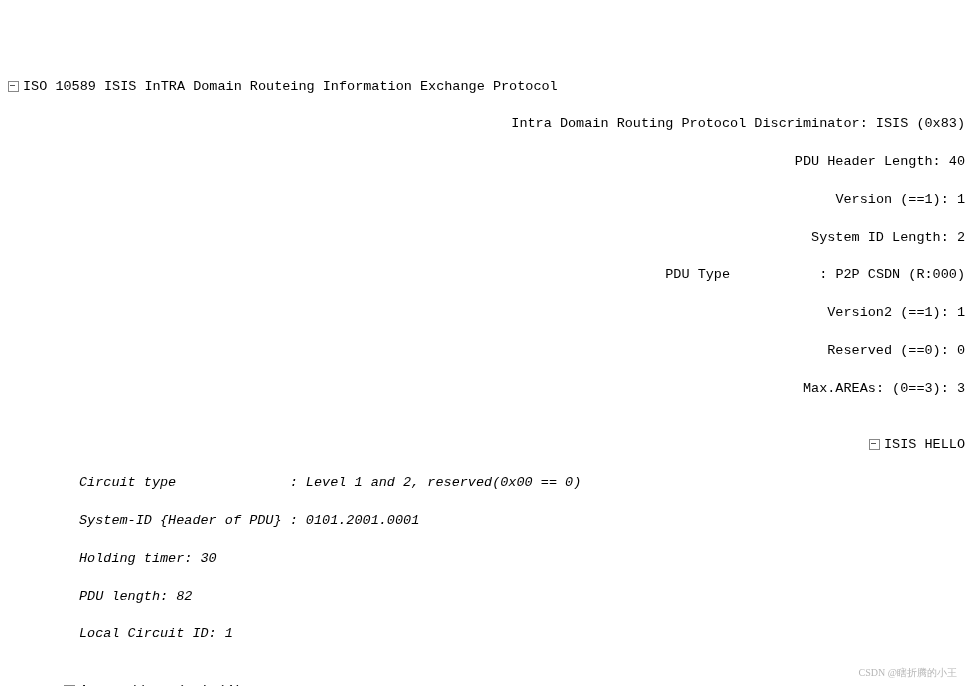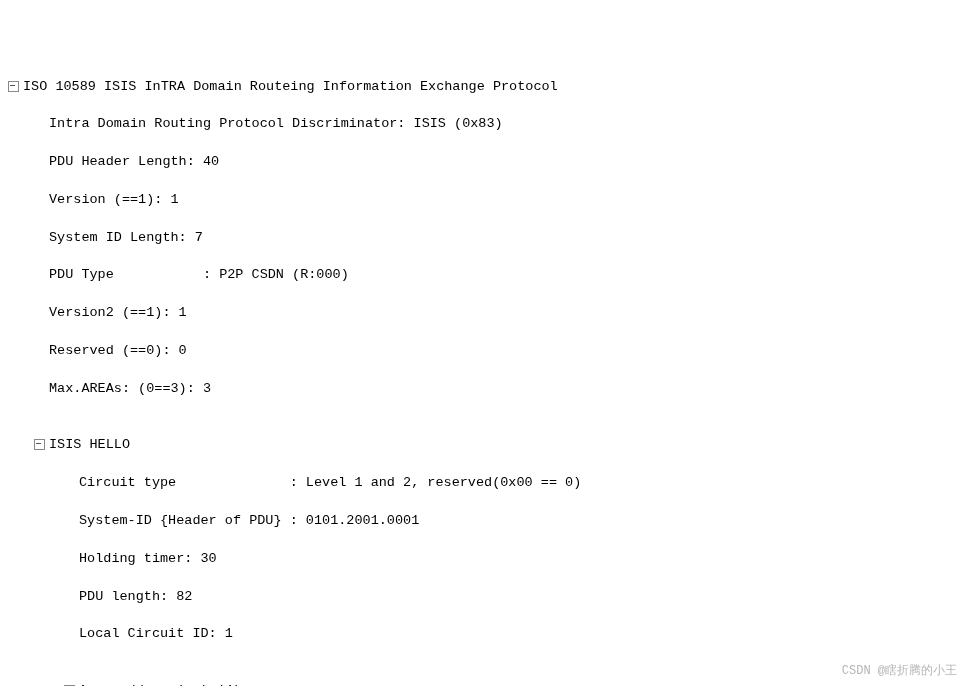--- a/index.html
+++ b/index.html
@@ -15,22 +15,22 @@
     width: 969px;
     height: 686px;
     box-sizing: border-box;
     overflow: hidden;
   }
   .line {
     display: flex;
     align-items: flex-start;
   }
   .indent0 { padding-left: 4px; text-align: center; }
-  .indent1 { padding-left: 30px; }
-  .indent2 { padding-left: 60px; }
+  .indent1 { padding-left: 30px; justify-content: flex-end; }
+  .indent2 { padding-left: 60px; font-style: italic; }
   .toggle {
     display: inline-block;
     width: 9px;
     height: 9px;
     border: 1px solid #888;
     margin-right: 4px;
     margin-top: 3px;
     position: relative;
     flex-shrink: 0;
   }
@@ -50,34 +50,34 @@
     flex-shrink: 0;
   }
   .text {
     white-space: pre;
   }
   .watermark {
     position: absolute;
     right: 12px;
     bottom: 6px;
     color: rgba(120,120,120,0.55);
-    font-family: Liberation Mono, monospace;
-    font-size: 12px;
+    font-family: Liberation Serif, serif;
+    font-size: 10px;
   }
 </style>
 </head>
 <body>
 
 
 
 <div class="line indent0"><span class="toggle"></span><span class="text">ISO 10589 ISIS InTRA Domain Routeing Information Exchange Protocol</span></div>
 <div class="line indent1"><span class="noicon"></span><span class="text">Intra Domain Routing Protocol Discriminator: ISIS (0x83)</span></div>
 <div class="line indent1"><span class="noicon"></span><span class="text">PDU Header Length: 40</span></div>
 <div class="line indent1"><span class="noicon"></span><span class="text">Version (==1): 1</span></div>
-<div class="line indent1"><span class="noicon"></span><span class="text">System ID Length: 7</span></div>
+<div class="line indent1"><span class="noicon"></span><span class="text">System ID Length: 2</span></div>
 <div class="line indent1"><span class="noicon"></span><span class="text">PDU Type           : P2P CSDN (R:000)</span></div>
 <div class="line indent1"><span class="noicon"></span><span class="text">Version2 (==1): 1</span></div>
 <div class="line indent1"><span class="noicon"></span><span class="text">Reserved (==0): 0</span></div>
 <div class="line indent1"><span class="noicon"></span><span class="text">Max.AREAs: (0==3): 3</span></div>
 
 <div class="line indent1"><span class="toggle"></span><span class="text">ISIS HELLO</span></div>
 <div class="line indent2"><span class="noicon"></span><span class="text">Circuit type              : Level 1 and 2, reserved(0x00 == 0)</span></div>
 <div class="line indent2"><span class="noicon"></span><span class="text">System-ID {Header of PDU} : 0101.2001.0001</span></div>
 <div class="line indent2"><span class="noicon"></span><span class="text">Holding timer: 30</span></div>
 <div class="line indent2"><span class="noicon"></span><span class="text">PDU length: 82</span></div>

